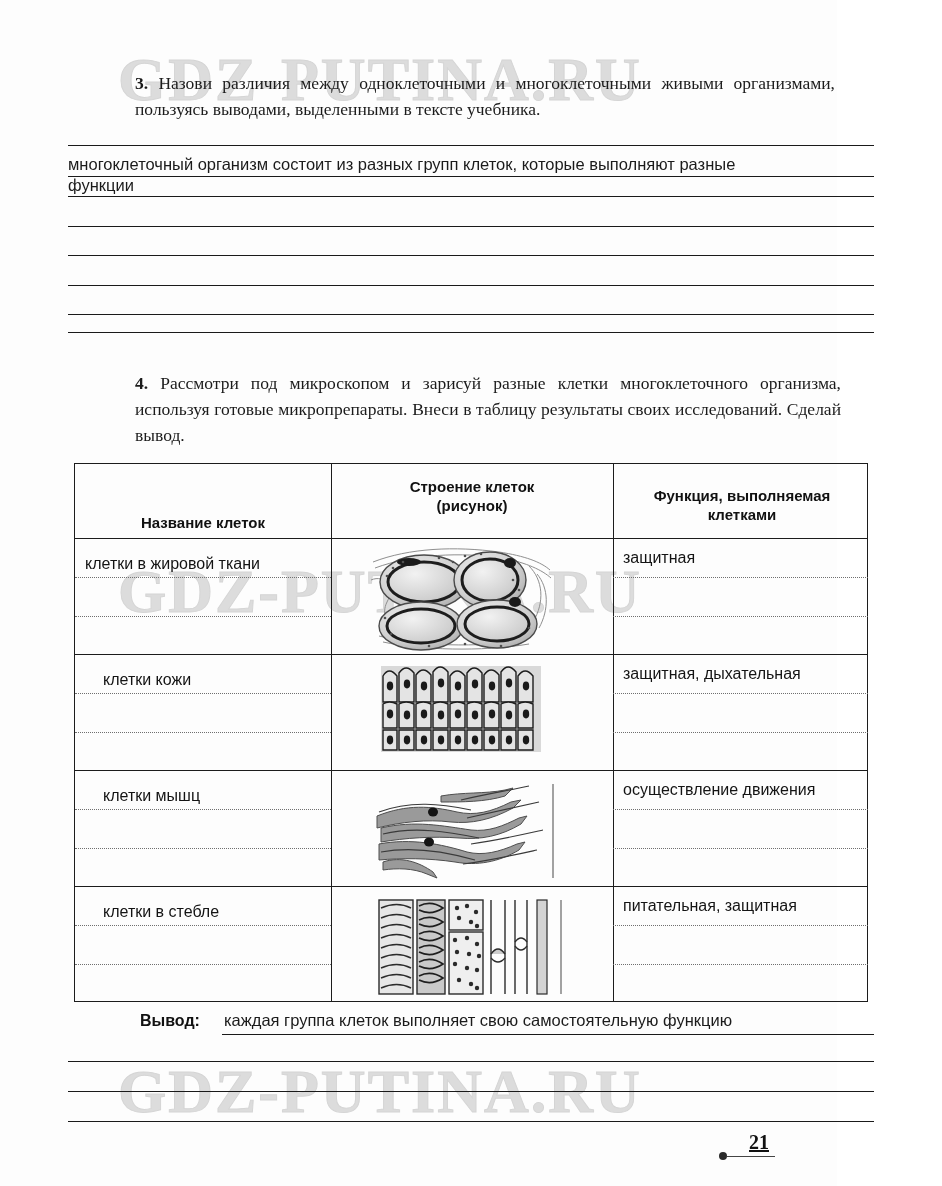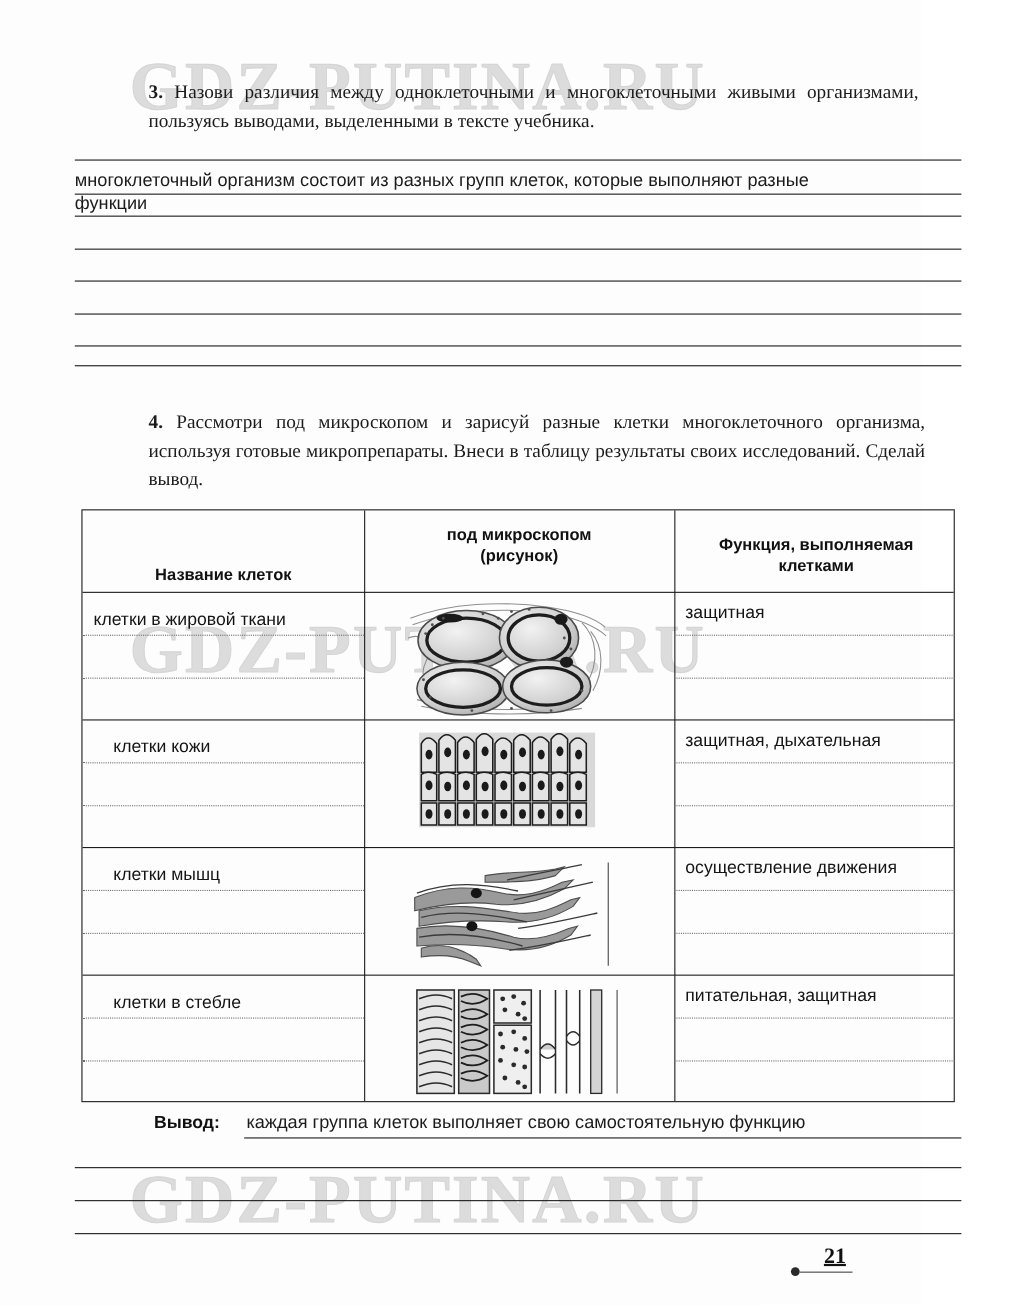--- a/index.html
+++ b/index.html
@@ -184,21 +184,21 @@
     <div class="subline" style="left:538px;top:152px;width:255px;"></div>
     <div class="subline" style="left:538px;top:229px;width:255px;"></div>
     <div class="subline" style="left:538px;top:268px;width:255px;"></div>
     <div class="subline" style="left:538px;top:345px;width:255px;"></div>
     <div class="subline" style="left:538px;top:384px;width:255px;"></div>
     <div class="subline" style="left:538px;top:461px;width:255px;"></div>
     <div class="subline" style="left:538px;top:500px;width:255px;"></div>
 
     <div class="th" style="left:10px;top:28px;width:236px;margin-top:21px;">Название клеток</div>
     <div class="th" style="left:262px;top:13px;width:270px;">
-      <div>под микроскопом</div>
+      <div>Строение клеток</div>
       <div>(рисунок)</div>
     </div>
     <div class="th" style="left:544px;top:22px;width:246px;">
       <div>Функция, выполняемая</div>
       <div>клетками</div>
     </div>
 
     <div class="cell-name" style="left:10px;top:91px;">клетки в жировой ткани</div>
     <div class="cell-func" style="left:548px;top:85px;">защитная</div>
     <div class="draw" style="left:294px;top:76px;">

